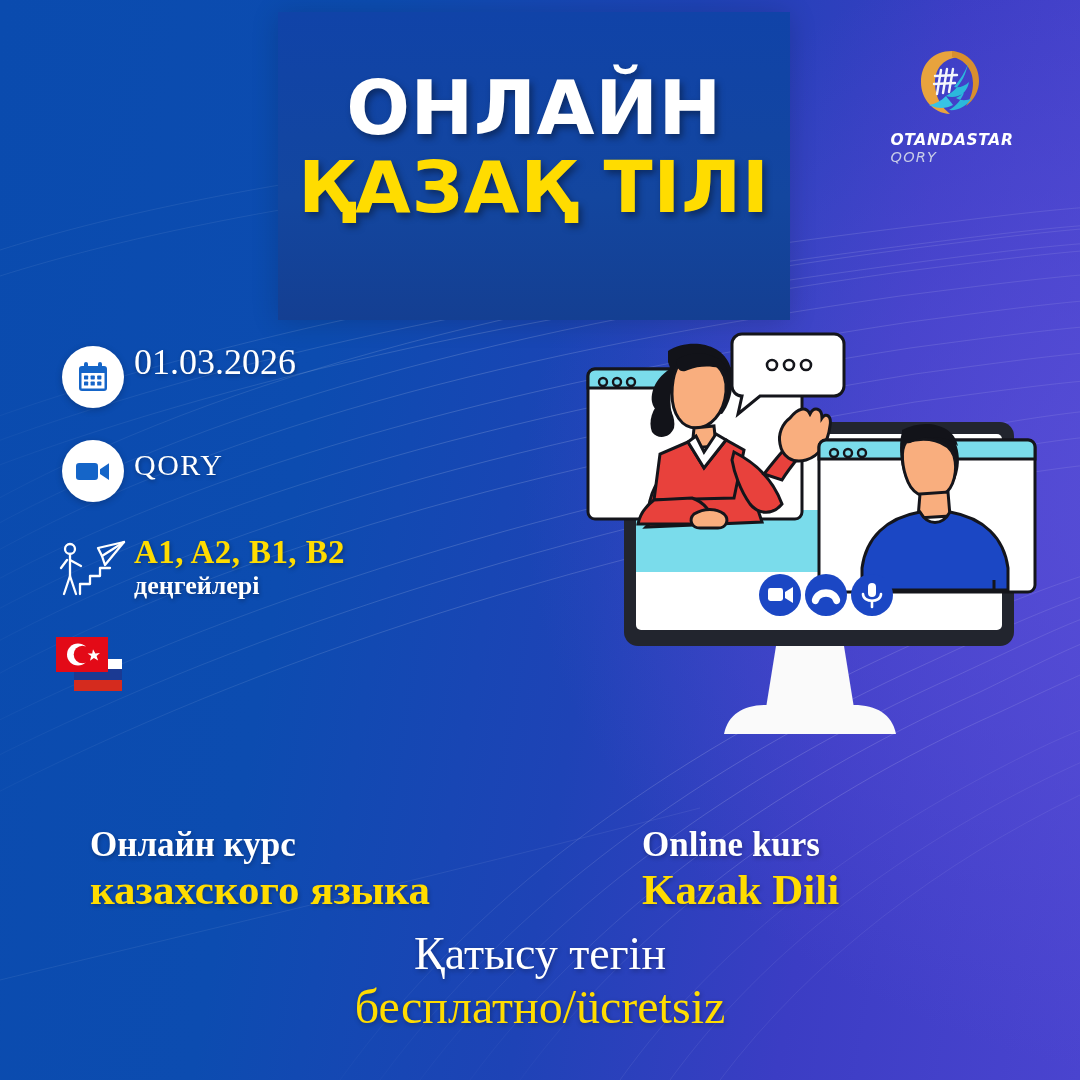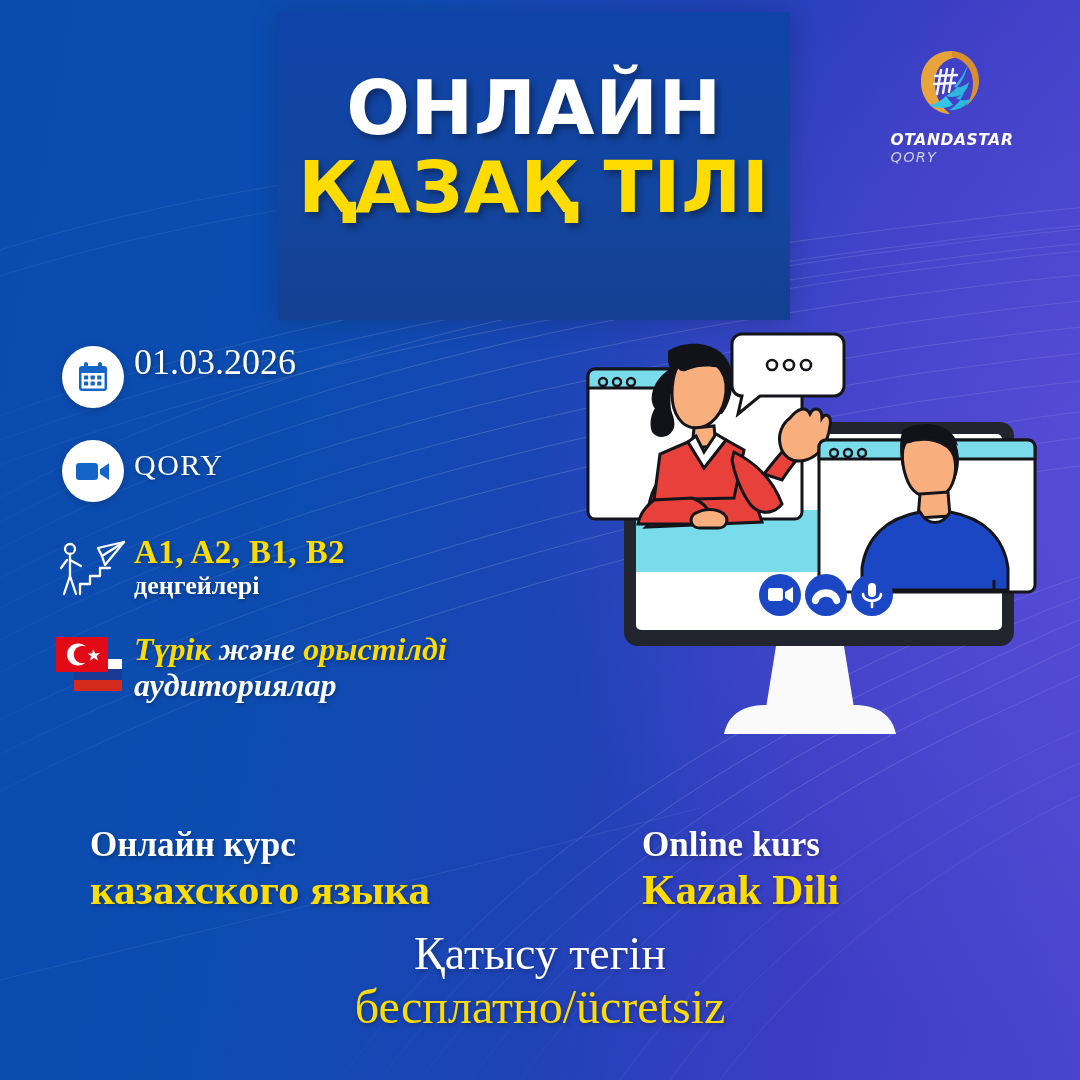--- a/index.html
+++ b/index.html
@@ -240,26 +240,20 @@
             <rect x="20" y="49" width="48" height="11" fill="#D52B1E"></rect>
           </g>
           <g>
             <rect x="2" y="6" width="52" height="35" fill="#E30A17"></rect>
             <circle cx="24" cy="23.5" r="11" fill="#FFFFFF"></circle>
             <circle cx="28.5" cy="23.5" r="8.8" fill="#E30A17"></circle>
             <path d="M39 18.2 L41.4 22.4 L46 22 L42.6 25 L44.1 29.4 L39.9 26.9 L36 29.7 L37.2 25.1 L33.6 22.4 L38.2 22.5 Z" fill="#FFFFFF"></path>
           </g>
         </svg>
       </div>
-      <div class="info-text">
-        <div class="l1">
-          <span>Түрік</span><span class="white"> және </span><span>орыстілді</span>
-        </div>
-        <div class="l2">аудиториялар</div>
-      </div>
     </div>
 
   </div>
 
   <div class="illustration">
     <svg viewBox="0 0 470 430" aria-hidden="true">
 
       <rect x="48" y="100" width="390" height="224" rx="14" fill="#22252E"></rect>
       <rect x="60" y="112" width="366" height="196" rx="5" fill="#FFFFFF"></rect>
       <rect x="60" y="188" width="366" height="62" fill="#7ADCEB"></rect>

